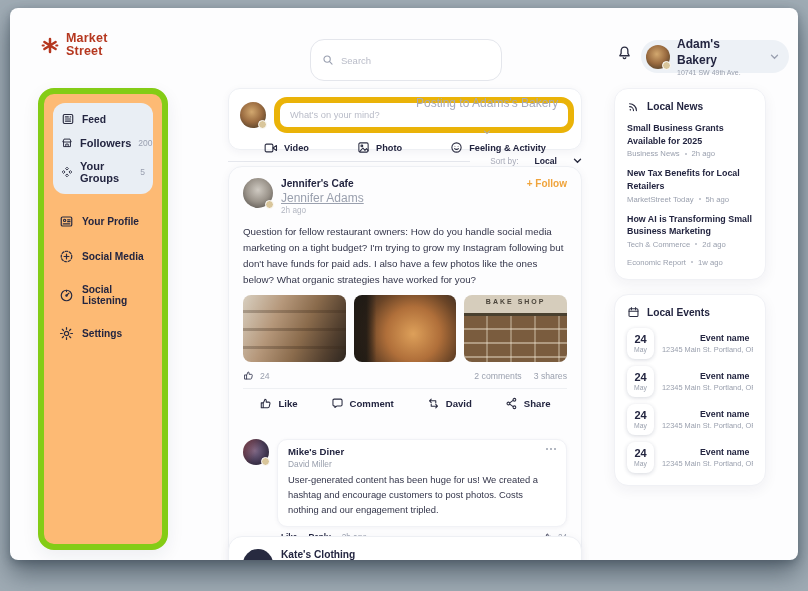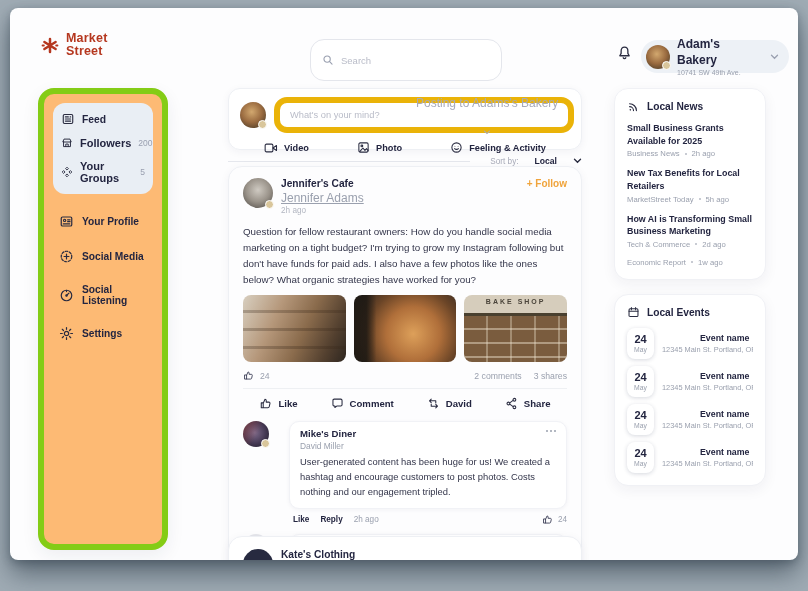--- a/index.html
+++ b/index.html
@@ -102,21 +102,21 @@
       repeating-linear-gradient(180deg, transparent 0 12px, rgba(240,230,210,.45) 12px 14px); }
   .shop-sign { position:absolute; top:3px; left:0; right:0; text-align:center; font-size:7px;
     font-weight:bold; letter-spacing:2px; color:#4a443a; }
 
   .stats { display:flex; align-items:center; gap:6px; margin-top:8px; font-size:8.7px; color:#9aa0ae; }
   .stats-right { margin-left:auto; display:flex; gap:12px; }
   .divider { height:1px; background:#eef0f3; margin:7px 0; }
   .actions { display:flex; justify-content:space-around; padding:1px 0 2px; }
   .action { display:flex; align-items:center; gap:6px; font-size:9.6px; font-weight:bold; cursor:pointer; }
 
-  .comment { display:flex; gap:20px; margin-top:9px; }
+  .comment { display:flex; gap:8px; margin-top:27px; }
   .bubble { background:#fff; border:1px solid #f1f2f6; border-radius:10px; padding:6px 10px 8px;
     box-shadow:0 1px 4px rgba(30,40,70,.05); position:relative; flex:1; }
   .b-name { font-size:9.6px; font-weight:bold; line-height:1.35; }
   .b-author { font-size:8.4px; color:#9aa0ae; line-height:1.3; }
   .b-text { font-size:9.4px; line-height:1.58; color:#33354a; margin-top:3px; }
   .dots { position:absolute; right:10px; top:8px; display:flex; gap:2px; cursor:pointer; }
   .dots i { width:2px; height:2px; border-radius:50%; background:#9aa0ae; }
   .c-main { flex:1; min-width:0; }
   .c-meta { display:flex; align-items:center; gap:11px; margin:5px 0 0 4px; font-size:8.2px; color:#9aa0ae; }
   .c-meta .link { color:#232540; font-weight:bold; cursor:pointer; }

